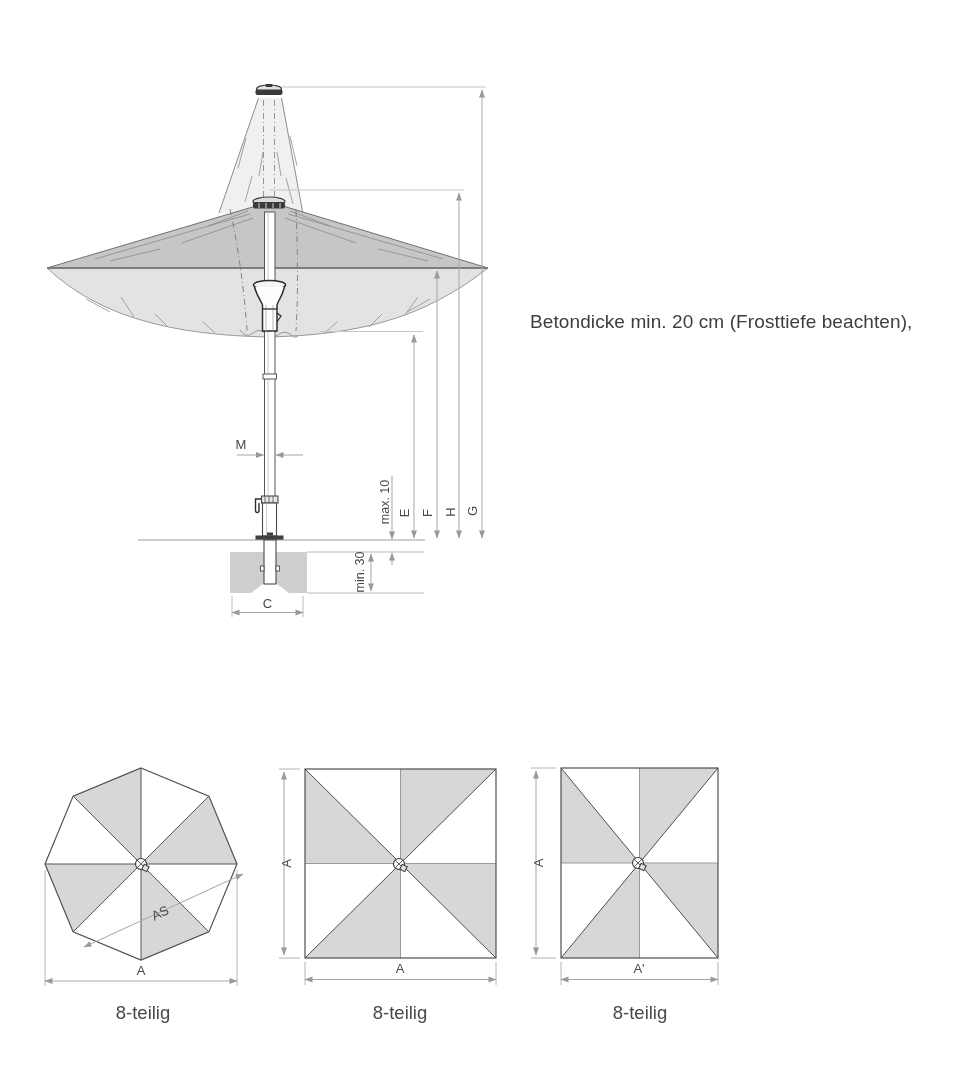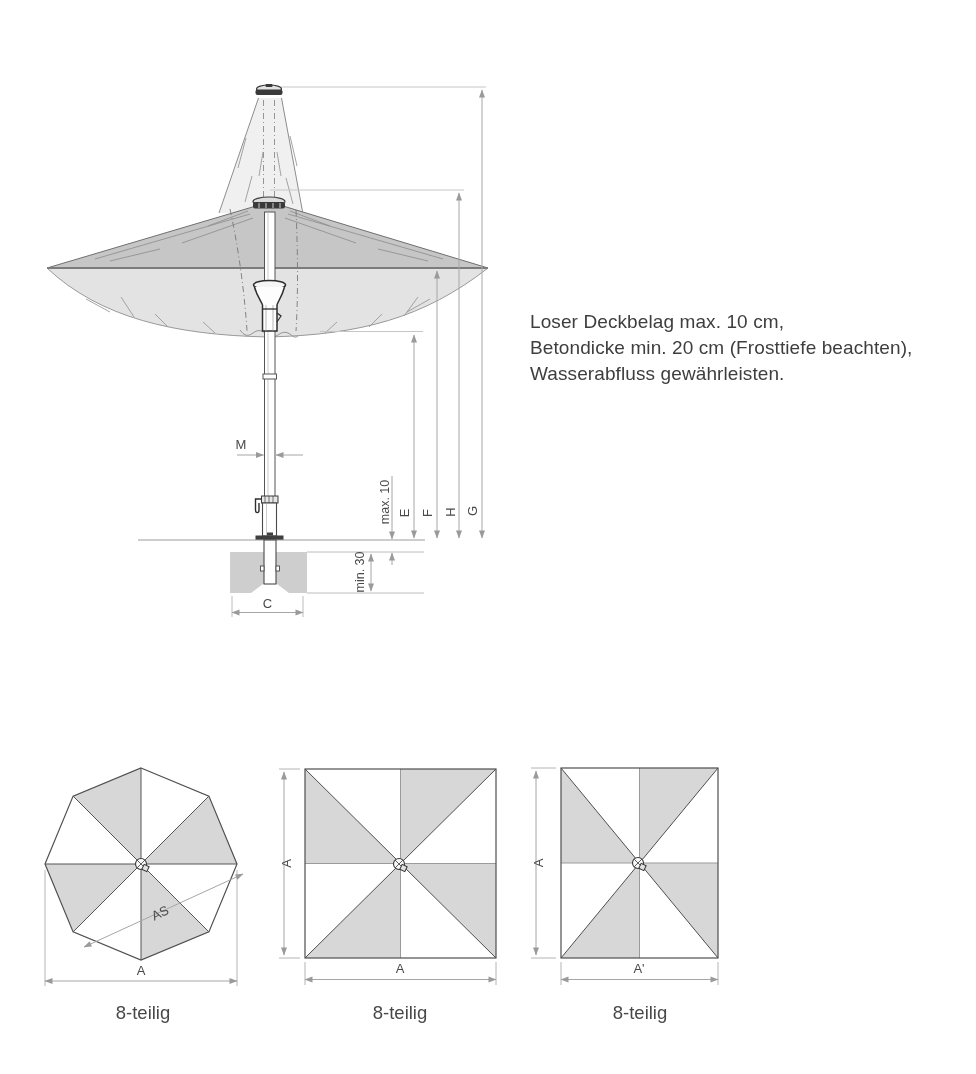--- a/index.html
+++ b/index.html
@@ -210,18 +210,16 @@
       <line x1="718" y1="962" x2="718" y2="985"></line>
       <line x1="561" y1="979.5" x2="718" y2="979.5" stroke="#a6a6a6" stroke-width="1" marker-start="url(#arrow)" marker-end="url(#arrow)"></line>
     </g>
     <text class="dim-label" transform="translate(543,863) rotate(-90)" text-anchor="middle">A</text>
     <text class="dim-label" x="639" y="973" text-anchor="middle">A'</text>
     <text class="caption" x="640" y="1019" text-anchor="middle">8-teilig</text>
   </g>
 </svg>
 
 <div class="note">
-  <div>Loser Deckbelag max. 10 cm,</div>
   <div>Betondicke min. 20 cm (Frosttiefe beachten),</div>
-  <div>Wasserabfluss gewährleisten.</div>
 </div>
 
 </div>
 
 </body></html>

